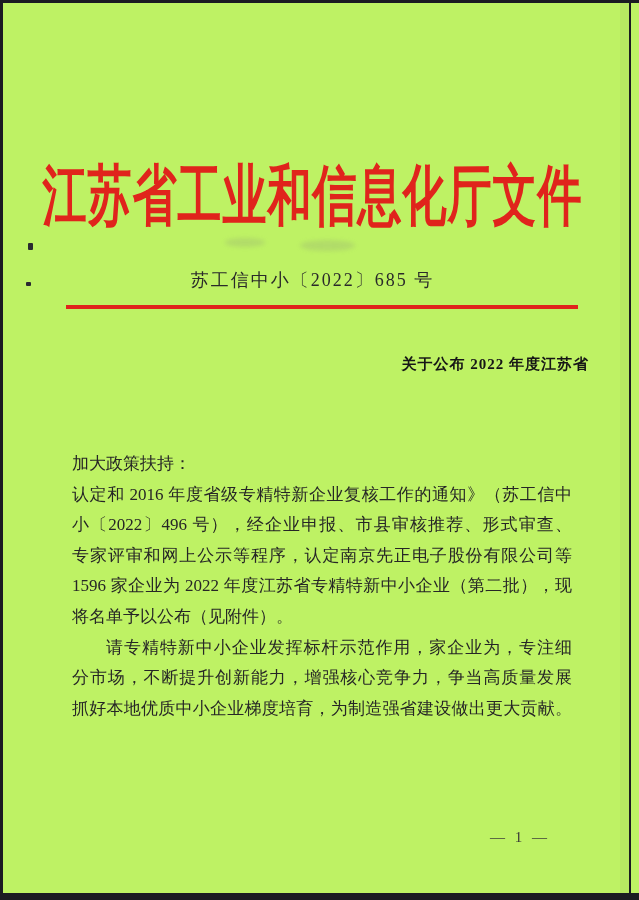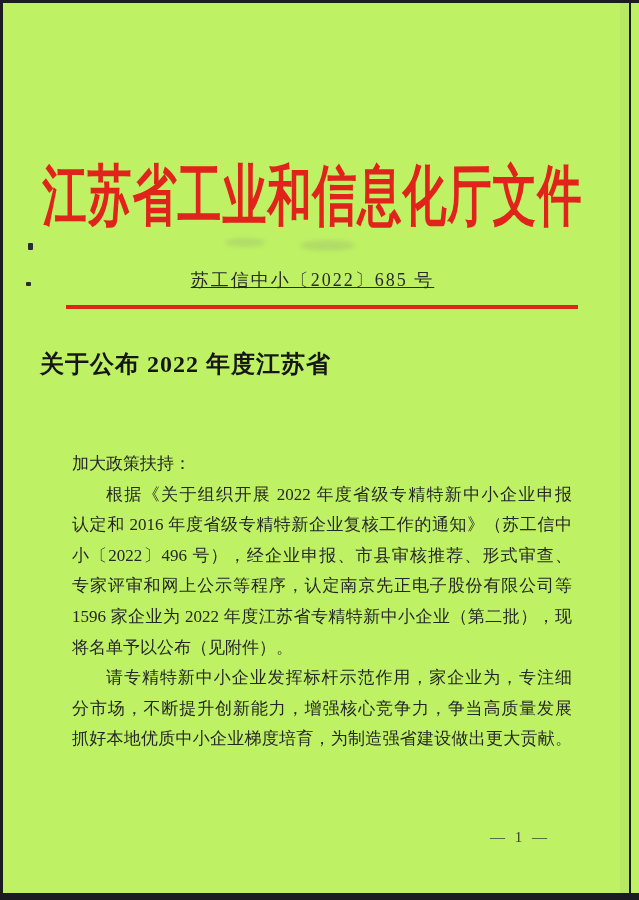--- a/index.html
+++ b/index.html
@@ -40,37 +40,36 @@
   }
   .doc-number {
     position: absolute;
     left: 0;
     right: 14px;
     top: 268px;
     text-align: center;
     font-size: 18px;
     letter-spacing: 2px;
     color: #2a2a2a;
-    text-decoration: underline;
   }
   .red-rule {
     position: absolute;
     left: 66px;
     top: 305px;
     width: 512px;
     height: 4px;
     background: #e0241c;
   }
   .notice-title {
     position: absolute;
     left: 40px;
     right: 50px;
     top: 347px;
-    text-align: left;
-    font-size: 24px;
+    text-align: right;
+    font-size: 15px;
     line-height: 34px;
     font-weight: bold;
     letter-spacing: 1px;
     color: #161616;
   }
   .body-text {
     position: absolute;
     left: 72px;
     top: 449px;
     width: 500px;
@@ -122,21 +121,20 @@
   <div class="doc-number">苏工信中小〔2022〕685 号</div>
 
   <div class="red-rule"></div>
 
   <div class="notice-title">
     <div>关于公布 2022 年度江苏省</div>
   </div>
 
   <div class="body-text">
     <div class="line">加大政策扶持：</div>
-    <div class="line just indent">根据《关于组织开展 2022 年度省级专精特新中小企业申报</div>
     <div class="line just">认定和 2016 年度省级专精特新企业复核工作的通知》（苏工信中</div>
     <div class="line just">小〔2022〕496 号），经企业申报、市县审核推荐、形式审查、</div>
     <div class="line just">专家评审和网上公示等程序，认定南京先正电子股份有限公司等</div>
     <div class="line just">1596 家企业为 2022 年度江苏省专精特新中小企业（第二批），现</div>
     <div class="line">将名单予以公布（见附件）。</div>
     <div class="line just indent">请专精特新中小企业发挥标杆示范作用，家企业为，专注细</div>
     <div class="line just">分市场，不断提升创新能力，增强核心竞争力，争当高质量发展</div>
     <div class="line just">抓好本地优质中小企业梯度培育，为制造强省建设做出更大贡献。</div>
   </div>
 

